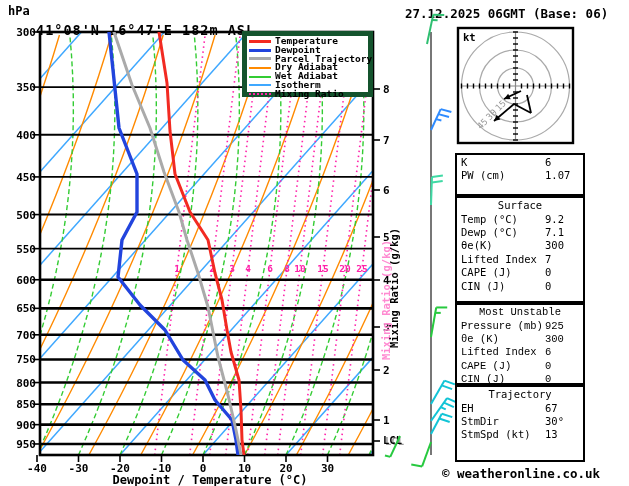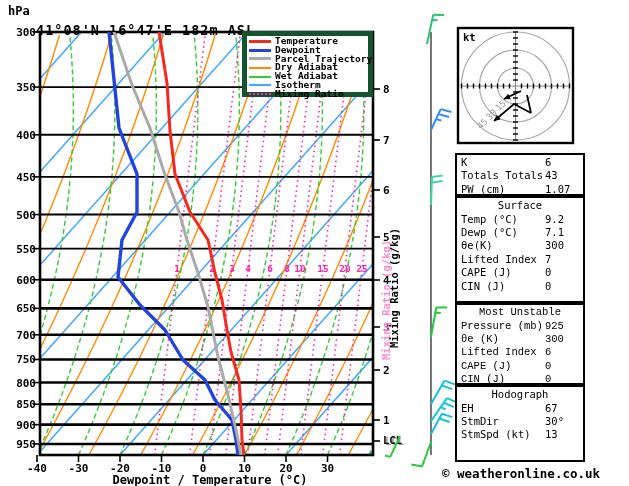--- a/index.html
+++ b/index.html
@@ -23,20 +23,21 @@
   .panel-row .lbl{flex:1 1 auto;}
   .panel-row .val{flex:0 0 34px;text-align:left;}
   .credit{position:absolute;left:442px;top:466px;font-size:12.5px;font-weight:bold;}
 </style>
 </head>
 <body>
 
 <div class="canvas">
   <div class="hdr hpa">hPa</div>
   <div class="hdr title">41°08'N 16°47'E 182m ASL</div>
+  <div class="hdr datetime">27.12.2025 06GMT (Base: 06)</div>
 
   <svg id="skewt" width="629" height="486">
       <defs>
         <clipPath id="plotclip">
           <rect x="40" y="32" width="333" height="423"></rect>
         </clipPath>
       </defs>
       <g clip-path="url(#plotclip)">
         <line x1="-378" y1="455" x2="-1.5299999999999727" y2="32" stroke="#3fa8ff" stroke-width="1.5"></line>
         <line x1="-295.00000000000006" y1="455" x2="81.46999999999997" y2="32" stroke="#3fa8ff" stroke-width="1.5"></line>
@@ -309,42 +310,41 @@
       </div>
       <div class="legend-row">
         <div class="legend-swatch" style="border-top: 2px dotted rgb(255, 34, 170);"></div>
         <span class="legend-label">Mixing Ratio</span>
       </div>
     </div>
 
   <div id="panels">
       <div class="panel" style="top: 153px; height: 43px;">
         <div class="panel-row"><span class="lbl">K</span><span class="val">6</span></div>
-        <div class="panel-row"><span class="lbl">Totals Totals</span><span class="val">43</span></div>
         <div class="panel-row"><span class="lbl">PW (cm)</span><span class="val">1.07</span></div>
       </div>
       <div class="panel" style="top: 196px; height: 107px;">
         <div class="panel-title">Surface</div>
         <div class="panel-row"><span class="lbl">Temp (°C)</span><span class="val">9.2</span></div>
         <div class="panel-row"><span class="lbl">Dewp (°C)</span><span class="val">7.1</span></div>
         <div class="panel-row"><span class="lbl">θe(K)</span><span class="val">300</span></div>
         <div class="panel-row"><span class="lbl">Lifted Index</span><span class="val">7</span></div>
         <div class="panel-row"><span class="lbl">CAPE (J)</span><span class="val">0</span></div>
         <div class="panel-row"><span class="lbl">CIN (J)</span><span class="val">0</span></div>
       </div>
       <div class="panel" style="top: 303px; height: 82px; font-family: Liberation Mono, monospace;">
         <div class="panel-title">Most Unstable</div>
         <div class="panel-row"><span class="lbl">Pressure (mb)</span><span class="val">925</span></div>
         <div class="panel-row"><span class="lbl">θe (K)</span><span class="val">300</span></div>
         <div class="panel-row"><span class="lbl">Lifted Index</span><span class="val">6</span></div>
         <div class="panel-row"><span class="lbl">CAPE (J)</span><span class="val">0</span></div>
         <div class="panel-row"><span class="lbl">CIN (J)</span><span class="val">0</span></div>
       </div>
       <div class="panel" style="top: 385px; height: 77px;">
-        <div class="panel-title">Hodograph</div>
+        <div class="panel-title">Trajectory</div>
         <div class="panel-row"><span class="lbl">EH</span><span class="val">67</span></div>
         <div class="panel-row"><span class="lbl">StmDir</span><span class="val">30°</span></div>
         <div class="panel-row"><span class="lbl">StmSpd (kt)</span><span class="val">13</span></div>
       </div>
     </div>
 
   <div class="credit">© weatheronline.co.uk</div>
 </div>
 
 </body></html>

